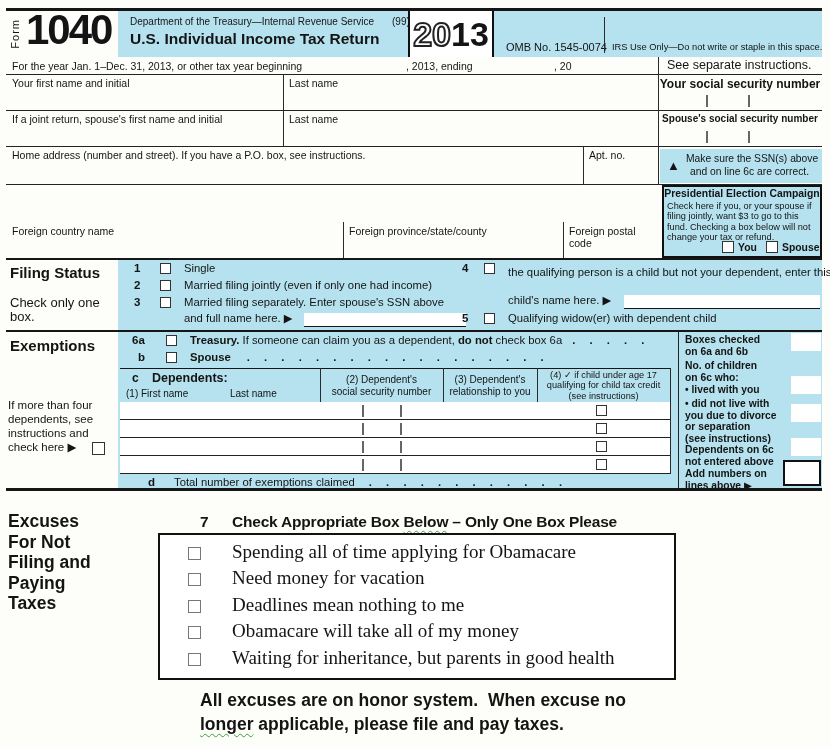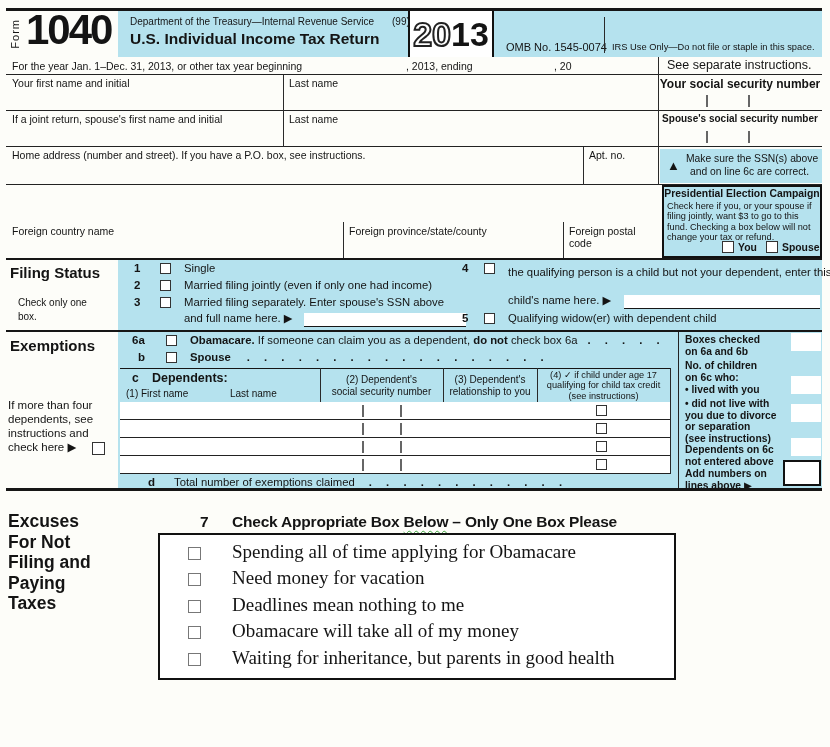--- a/index.html
+++ b/index.html
@@ -44,21 +44,21 @@
     <div class="abs vert" style="left:3px;top:8px">Form</div>
     <div class="abs" style="left:20px;top:-5px;font-size:42px;font-weight:bold;letter-spacing:-2px">1040</div>
     <div class="abs nw" style="left:124px;top:5px;font-size:10px">Department of the Treasury—Internal Revenue Service</div>
     <div class="abs" style="left:386px;top:5px;font-size:10px">(99)</div>
     <div class="abs nw" style="left:124px;top:19px;font-size:15.5px;font-weight:bold">U.S. Individual Income Tax Return</div>
     <div class="abs yearbox" style="left:402px;top:0;width:86px;height:46px">
       <span class="outline20">20</span><span>13</span>
     </div>
     <div class="abs nw" style="left:500px;bottom:4px;font-size:11px">OMB No. 1545-0074</div>
     <div class="vdiv" style="left:598px;top:6px;height:36px"></div>
-    <div class="abs nw" style="left:606px;bottom:5px;font-size:9.3px">IRS Use Only—Do not file or staple in this space.</div>
+    <div class="abs nw" style="left:606px;bottom:5px;font-size:9.3px">IRS Use Only—Do not write or staple in this space.</div>
   </div>
 
   <div class="abs" style="left:6px;top:57px;width:816px;height:18px;border-bottom:1px solid #222">
     <span class="abs lbl nw" style="left:6px;top:3px">For the year Jan. 1–Dec. 31, 2013, or other tax year beginning</span>
     <span class="abs lbl" style="left:400px;top:3px">, 2013, ending</span>
     <span class="abs lbl" style="left:548px;top:3px">, 20</span>
     <div class="vdiv" style="left:652px;top:0;height:18px"></div>
     <span class="abs nw" style="left:661px;top:1px;font-size:12.5px">See separate instructions.</span>
   </div>
 
@@ -119,21 +119,21 @@
     <div class="abs" style="left:3px;top:14px;width:152px;font-size:9.2px;line-height:10.4px">Check here if you, or your spouse if filing jointly, want $3 to go to this fund. Checking a box below will not change your tax or refund.</div>
     <div class="cb" style="left:58px;bottom:3px;width:12px;height:12px"></div>
     <span class="abs b" style="left:74px;bottom:3px;font-size:10.4px">You</span>
     <div class="cb" style="left:102px;bottom:3px;width:12px;height:12px"></div>
     <span class="abs b" style="left:118px;bottom:3px;font-size:10.4px">Spouse</span>
   </div>
 
   <div class="hline" style="left:6px;top:258px;width:816px;height:2px"></div>
   <div class="abs" style="left:6px;top:260px;width:816px;height:70px">
     <div class="abs b" style="left:4px;top:4px;font-size:15px">Filing Status</div>
-    <div class="abs pre" style="left:12px;top:36px;font-size:10px;line-height:14px">Check only one
+    <div class="abs pre" style="left:4px;top:36px;font-size:13px;line-height:14px">Check only one
 box.</div>
     <div class="abs cyan" style="left:112px;top:0;width:704px;height:70px">
       <span class="fsnum" style="left:16px;top:2px">1</span>
       <div class="cb" style="left:42px;top:3px"></div>
       <span class="fsitem" style="left:66px;top:2px">Single</span>
       <span class="fsnum" style="left:16px;top:19px">2</span>
       <div class="cb" style="left:42px;top:20px"></div>
       <span class="fsitem" style="left:66px;top:19px">Married filing jointly (even if only one had income)</span>
       <span class="fsnum" style="left:16px;top:36px">3</span>
       <div class="cb" style="left:42px;top:37px"></div>
@@ -157,21 +157,21 @@
     <div class="abs pre" style="left:2px;top:66px;font-size:11.5px;line-height:14px">If more than four
 dependents, see
 instructions and
 check here ▶</div>
     <div class="cb" style="left:86px;top:110px;width:13px;height:13px"></div>
 
     <div class="abs cyan" style="left:112px;top:0;width:704px;height:156px">
 
       <span class="fsnum" style="left:14px;top:2px">6a</span>
       <div class="cb" style="left:48px;top:3px"></div>
-      <span class="fsitem" style="left:72px;top:2px"><span class="b">Obamacare.</span><span> If someone can claim you as a dependent, </span><span class="b">do not</span><span> check box 6a</span><span class="leader b" style="margin-left:10px">. . . . .</span></span>
+      <span class="fsitem" style="left:72px;top:2px"><span class="b">Treasury.</span><span> If someone can claim you as a dependent, </span><span class="b">do not</span><span> check box 6a</span><span class="leader b" style="margin-left:10px">. . . . .</span></span>
 
       <span class="fsnum" style="left:20px;top:19px">b</span>
       <div class="cb" style="left:48px;top:20px"></div>
       <span class="fsitem" style="left:72px;top:19px"><span class="b">Spouse</span><span class="leader b" style="margin-left:16px">. . . . . . . . . . . . . . . . . .</span></span>
       <span class="abs" style="left:560px;top:-4px;font-size:40px;font-weight:300">}</span>
 
       <div class="hline" style="left:2px;top:36px;width:550px;height:1px"></div>
       <span class="abs b" style="left:14px;top:39px;font-size:12px">c</span>
       <span class="abs b" style="left:34px;top:39px;font-size:12.5px">Dependents:</span>
       <span class="abs" style="left:8px;top:56px;font-size:10px">(1) First name</span>
@@ -252,14 +252,18 @@
     <div class="xcb" style="left:28px;top:38px"></div>
     <span class="abs serif nw" style="left:72px;top:32px;font-size:19px">Need money for vacation</span>
     <div class="xcb" style="left:28px;top:65px"></div>
     <span class="abs serif nw" style="left:72px;top:59px;font-size:19px">Deadlines mean nothing to me</span>
     <div class="xcb" style="left:28px;top:91px"></div>
     <span class="abs serif nw" style="left:72px;top:85px;font-size:19px">Obamacare will take all of my money</span>
     <div class="xcb" style="left:28px;top:118px"></div>
     <span class="abs serif nw" style="left:72px;top:112px;font-size:19px">Waiting for inheritance, but parents in good health</span>
   </div>
 
+  <div class="abs b" style="left:200px;top:688px;width:490px;font-size:17.5px;line-height:24px">
+    <div style="white-space:pre-wrap">All excuses are on honor system.  When excuse no</div>
+    <div><span class="sq">longer</span><span> applicable, please file and pay taxes.</span></div>
+  </div>
 
 </div>
 
 </body></html>

